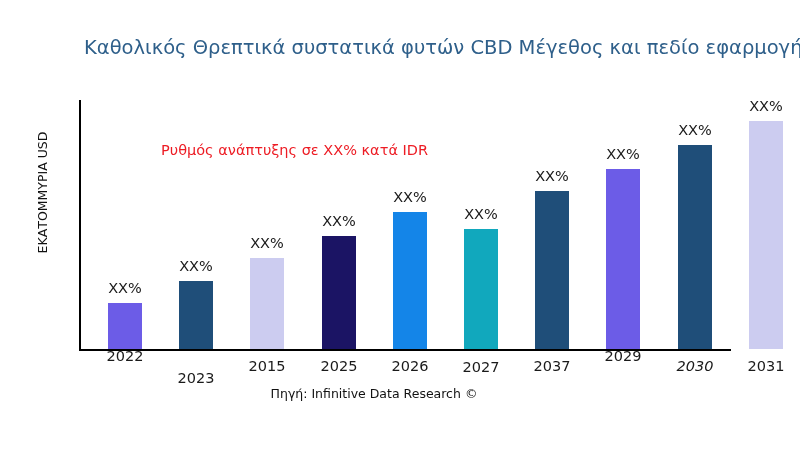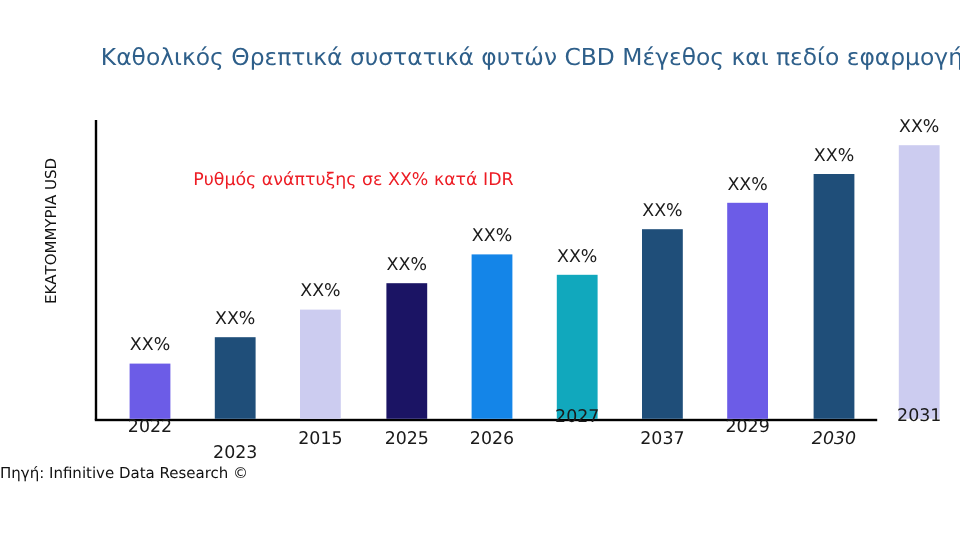--- a/index.html
+++ b/index.html
@@ -111,24 +111,26 @@
     color: #ED1C24;
     font-family: "DejaVu Sans", sans-serif;
     margin-left: 21px;
   }
   
   #source-caption {
     position: absolute;
     left: 0;
     top: 386px;
     width: 720px;
+    text-align: center;
     font-size: 12.5px;
     color: #111111;
     font-family: "DejaVu Sans", sans-serif;
     white-space: nowrap;
+    padding-left: 14px;
   }
 </style>
 </head>
 <body>
 
 <div id="figure">
 
   <div id="chart-title">Καθολικός Θρεπτικά συστατικά φυτών CBD Μέγεθος και πεδίο εφαρμογής τη</div>
 
   <div id="y-axis-label">ΕΚΑΤΟΜΜΥΡΙΑ USD</div>
@@ -158,41 +160,41 @@
         <div class="x-tick-label" style="top: 358px;">2025</div>
       </div>
       <div class="bar-group" style="left: 393px; width: 34px; top: 0px; height: 450px;">
         <div class="bar" style="background: rgb(20, 133, 232); height: 137px; bottom: 101px;"></div>
         <div class="bar-value-label" style="top: 189px;">XX%</div>
         <div class="x-tick-label" style="top: 358px;">2026</div>
       </div>
       <div class="bar-group" style="left: 464px; width: 34px; top: 0px; height: 450px;">
         <div class="bar" style="background: rgb(17, 168, 189); height: 120px; bottom: 101px;"></div>
         <div class="bar-value-label" style="top: 206px;">XX%</div>
-        <div class="x-tick-label" style="top: 340px; text-align: center;">2027</div>
+        <div class="x-tick-label" style="top: 359px; text-align: center;">2027</div>
       </div>
       <div class="bar-group" style="left: 535px; width: 34px; top: 0px; height: 450px;">
         <div class="bar" style="background: rgb(31, 78, 121); height: 158px; bottom: 101px;"></div>
         <div class="bar-value-label" style="top: 168px;">XX%</div>
         <div class="x-tick-label" style="top: 358px;">2037</div>
       </div>
       <div class="bar-group" style="left: 606px; width: 34px; top: 0px; height: 450px;">
         <div class="bar" style="background: rgb(108, 92, 231); height: 180px; bottom: 101px;"></div>
         <div class="bar-value-label" style="top: 146px;">XX%</div>
         <div class="x-tick-label" style="top: 348px;">2029</div>
       </div>
       <div class="bar-group" style="left: 678px; width: 34px; top: 0px; height: 450px;">
         <div class="bar" style="background: rgb(31, 78, 121); height: 204px; bottom: 101px;"></div>
         <div class="bar-value-label" style="top: 122px;">XX%</div>
         <div class="x-tick-label" style="top: 358px; font-style: italic;">2030</div>
       </div>
       <div class="bar-group" style="left: 749px; width: 34px; top: 0px; height: 450px;">
         <div class="bar" style="background: rgb(204, 204, 240); height: 228px; bottom: 101px;"></div>
         <div class="bar-value-label" style="top: 98px;">XX%</div>
-        <div class="x-tick-label" style="top: 339px;">2031</div>
+        <div class="x-tick-label" style="top: 358px;">2031</div>
       </div>
     </div>
 
   <div id="growth-annotation">Ρυθμός ανάπτυξης σε XX% κατά IDR</div>
 
   <div id="source-caption">Πηγή: Infinitive Data Research ©</div>
 
 </div>
 
 </body></html>

